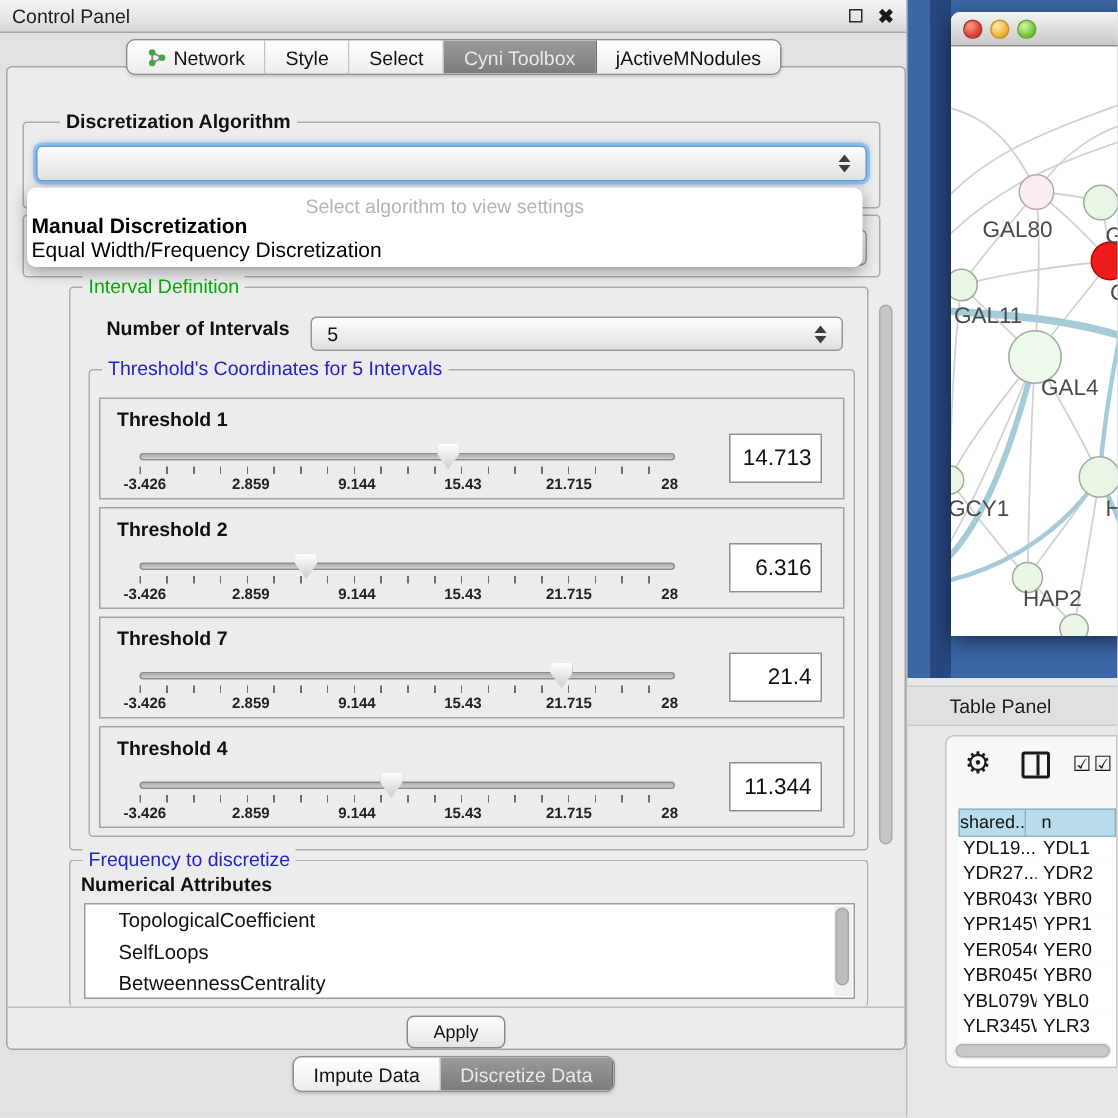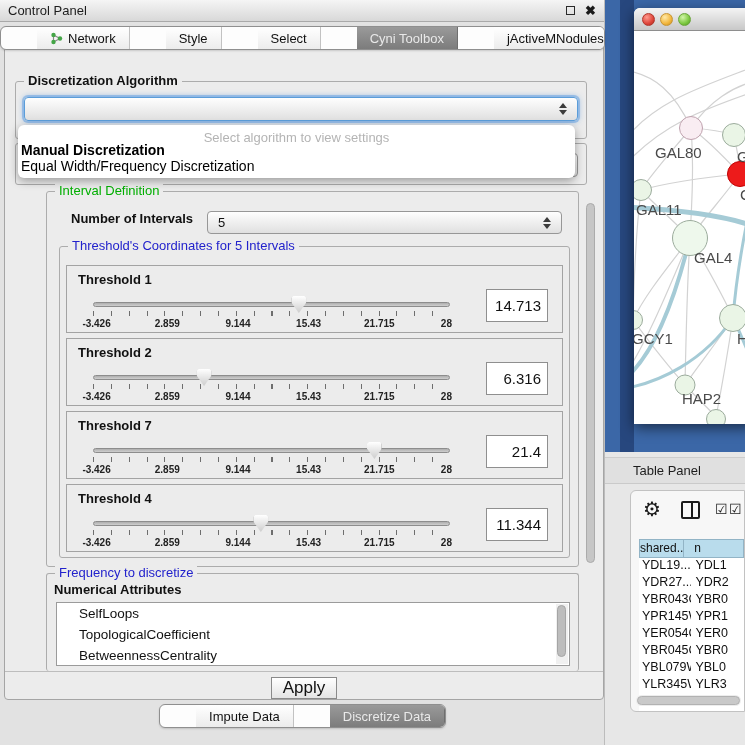--- a/index.html
+++ b/index.html
@@ -13,30 +13,30 @@
   .cp-title { font-size:13px; color:#1d1d1d; }
   .cp-win-icons { margin-left:auto; display:flex; align-items:center; gap:10px; }
   .float-icon { width:9px; height:9px; border:1.5px solid #2a2a2a; display:inline-block; }
   .close-icon { font-size:13px; font-weight:bold; color:#1a1a1a; line-height:1; }
 
   
   .tabs-row { position:absolute; left:0; width:605px; display:flex; justify-content:center; z-index:6; }
   .top-tabs { top:26px; }
   .bottom-tabs { top:704px; }
   .tabstrip { display:flex; height:24px; background:#fdfdfd; border:1px solid #8f8f8f; border-radius:6px; overflow:hidden; box-shadow:0 1px 2px rgba(0,0,0,0.15); }
-  .tab { display:flex; align-items:center; gap:5px; padding:0 13px; font-size:13px; color:#111; background:linear-gradient(#ffffff,#ececec); border-right:1px solid #c2c2c2; cursor:default; white-space:nowrap;margin-left:36px; }
+  .tab { display:flex; align-items:center; gap:5px; padding:0 13px; font-size:13px; color:#111; background:linear-gradient(#ffffff,#ececec); border-right:1px solid #c2c2c2; cursor:default; white-space:nowrap; }
   .tab:last-child { border-right:none; }
   .tab.selected { background:linear-gradient(#9a9a9a,#7c7c7c); color:#e9e9e9; border-right:1px solid #6f6f6f; }
 
   
   .cp-content { position:absolute; left:4px; top:44px; width:600px; height:656px; background:#ececec; border:1px solid #a5a5a5; border-radius:4px; }
 
   .group { position:absolute; border:1px solid #acacac; border-radius:3px; background:#ececec; }
   .gtitle { position:absolute; top:-9px; left:8px; background:#ececec; padding:0 4px; font-size:13px; white-space:nowrap; }
-  .gtitle.black { color:#111; font-weight:bold; }
+  .gtitle.black { color:#111; font-weight:bold;margin-left:16px; }
   .gtitle.green { color:#00ae00; }
   .gtitle.blue { color:#2222cc; }
 
   .combo { display:flex; align-items:center; height:24px; padding:0 10px; font-size:13px; color:#111; background:linear-gradient(#fefefe,#e0e0e0); border:1px solid #979797; border-radius:4px; }
   .stepper { margin-left:auto; display:flex; flex-direction:column; gap:2px; }
   .stepper i { width:0; height:0; border-left:4px solid transparent; border-right:4px solid transparent; }
   .stepper .up { border-bottom:5px solid #3c3c3c; }
   .stepper .dn { border-top:5px solid #3c3c3c; }
 
   .algo-group { left:10px; top:36px; width:572px; height:58px; }
@@ -66,21 +66,21 @@
   .thr-value { position:absolute; right:14px; top:23px; width:62px; height:33px; background:#fff; border:1px solid #8f8f8f; font-family:"Liberation Sans",sans-serif; font-size:15px; color:#111; text-align:right; padding-right:6px; }
 
   .attr-group { left:41px; top:528px; width:533px; height:98px; border-bottom:none; }
   .attr-list-title { position:absolute; left:7px; top:8px; font-size:13px; font-weight:bold; color:#111; }
   .attr-list { position:absolute; left:9px; right:8px; top:28px; height:64px; background:#fff; border:1px solid #9b9b9b; overflow:hidden; }
   .attr-item { padding:2px 6px 2px 22px; font-size:13.5px; color:#111; line-height:17px; }
   .attr-scroll { position:absolute; right:1px; top:1px; width:12px; height:60px; background:#f0f0f0; }
   .attr-scroll .thumb { position:absolute; left:1px; top:1px; width:9px; height:52px; background:#bdbdbd; border-radius:5px; border:1px solid #a5a5a5; }
 
   .apply-sep { position:absolute; left:0; right:0; top:626px; border-top:1px solid #bdbdbd; }
-  .apply-btn { position:absolute; left:50%; transform:translateX(-50%); top:632px; height:22px; width:66px; background:linear-gradient(#ffffff,#e4e4e4); border:1px solid #8a8a8a; border-radius:0; font-size:17px; color:#111; font-family:"Liberation Sans",sans-serif; }
+  .apply-btn { position:absolute; left:50%; transform:translateX(-50%); top:632px; height:22px; width:66px; background:linear-gradient(#ffffff,#e4e4e4); border:1px solid #8a8a8a; border-radius:5px; font-size:12px; color:#111; font-family:"Liberation Sans",sans-serif; }
 
   .vscroll { position:absolute; right:5px; top:146px; width:14px; height:478px; }
   .vscroll .thumb { position:absolute; left:2px; top:12px; width:9px; height:360px; background:#c6c6c6; border-radius:5px; border:1px solid #ababab; }
 
   
   .popup { position:absolute; left:13px; top:80px; width:557px; height:53px; background:#fff; border-radius:6px; box-shadow:0 3px 10px rgba(0,0,0,0.35); z-index:20; overflow:hidden; }
   .pop-placeholder { text-align:center; font-size:13px; color:#b4b4b4; padding-top:5px; height:17px; }
   .pop-item { font-size:14px; color:#000; padding:0 3px; line-height:16px; }
   .pop-item.bold { font-weight:bold; }
 
@@ -275,22 +275,22 @@
             </div>
             <input class="thr-value" value="11.344" style="">
           </div>
         </div>
       </div>
 
       <div class="group attr-group">
         <span class="gtitle blue">Frequency to discretize</span>
         <span class="attr-list-title">Numerical Attributes</span>
         <div class="attr-list">
+          <div class="attr-item">TopologicalCoefficient</div>
           <div class="attr-item">SelfLoops</div>
-          <div class="attr-item">TopologicalCoefficient</div>
           <div class="attr-item">BetweennessCentrality</div>
           <div class="attr-scroll">
               <div class="thumb"></div>
             </div>
         </div>
       </div>
 
       <div class="apply-sep"></div>
       <button class="apply-btn">Apply</button>
 

